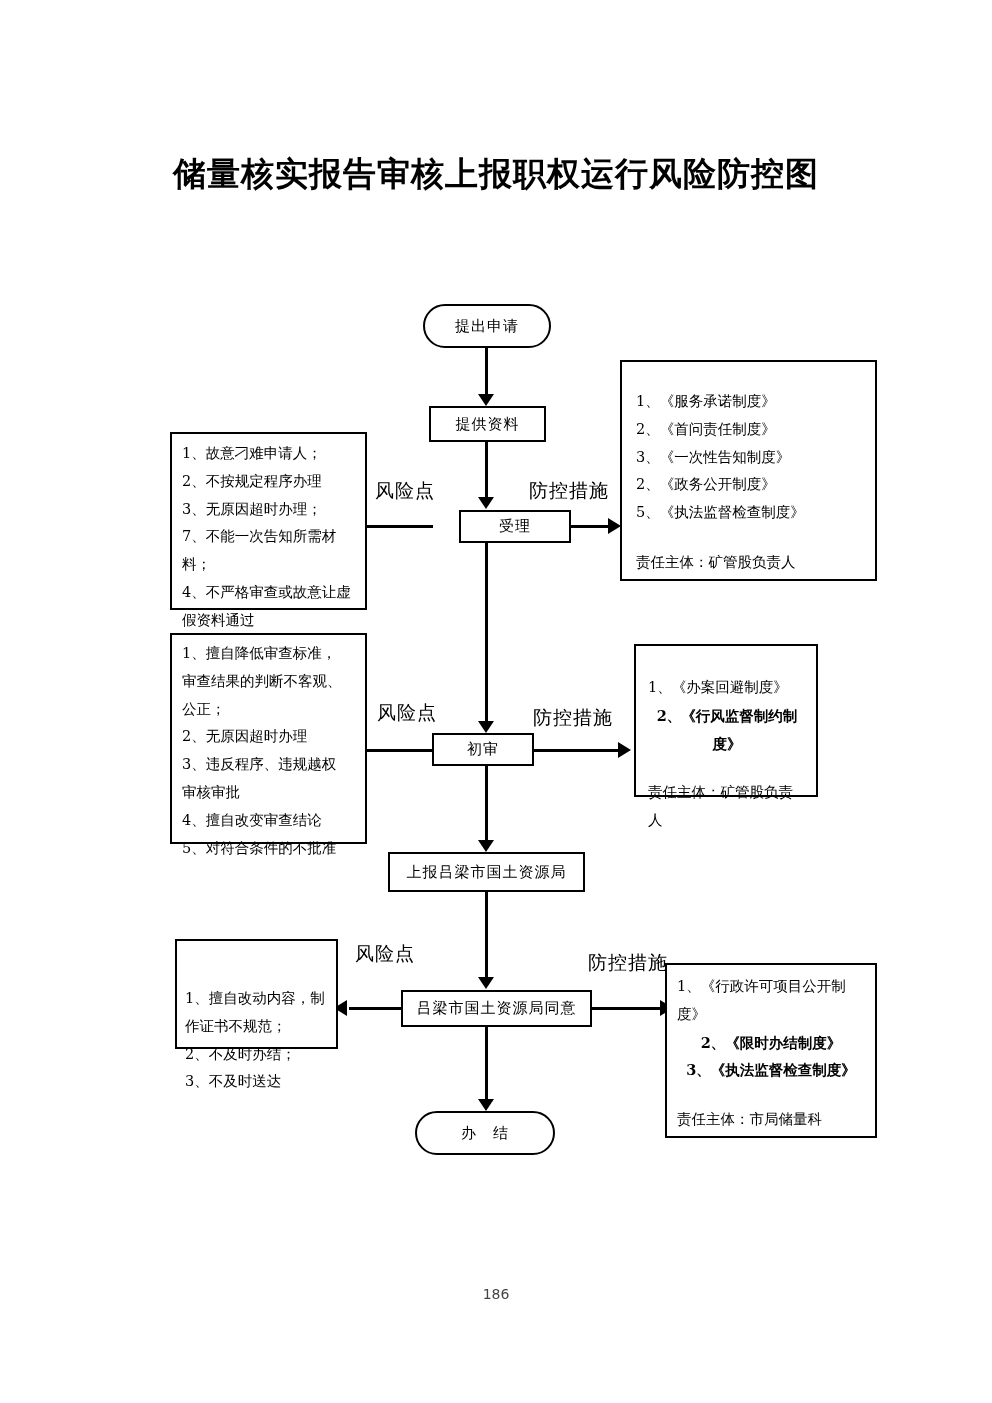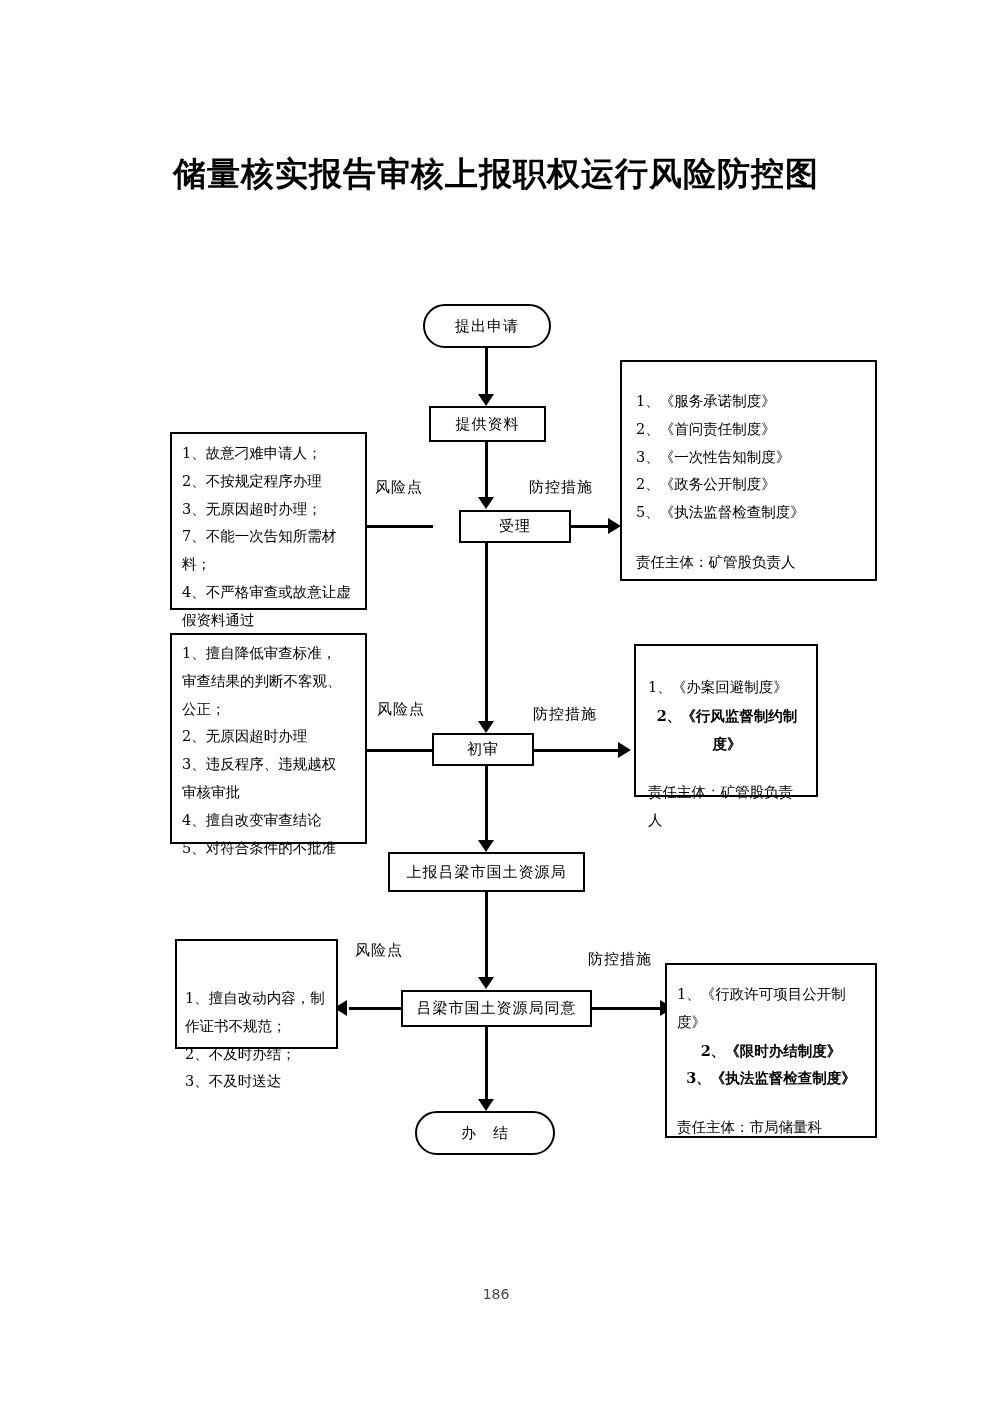--- a/index.html
+++ b/index.html
@@ -68,21 +68,21 @@
     font-weight: bold;
     text-align: center;
   }
   .infobox .owner {
     white-space: pre-wrap;
   }
 
   
   .edge-label {
     position: absolute;
-    font-size: 15px;
+    font-size: 19px;
     letter-spacing: 1px;
     white-space: nowrap;
     z-index: 5;
   }
 
   
   .vline {
     position: absolute;
     width: 3px;
     background: #000;
@@ -259,21 +259,21 @@
 
 <div class="infobox" style="left:634px; top:644px; width:184px; height:153px;">
   <div class="lines" style="padding-top:28px; padding-left:12px;">
     <div class="line">1、《办案回避制度》</div>
     <div class="line bold">2、《行风监督制约制度》</div>
     <div class="owner" style="margin-top:22px;">责任主体：矿管股负责人</div>
   </div>
 </div>
 
 <div class="infobox" style="left:665px; top:963px; width:212px; height:175px;">
-  <div class="lines" style="padding-top:16px; padding-left:10px;">
+  <div class="lines" style="padding-top:8px; padding-left:10px;">
     <div class="line">1、《行政许可项目公开制</div>
     <div class="line">度》</div>
     <div class="line bold">2、《限时办结制度》</div>
     <div class="line bold">3、《执法监督检查制度》</div>
     <div class="owner" style="margin-top:22px;">责任主体：市局储量科</div>
   </div>
 </div>
 
 <div id="page-number">186</div>
 

